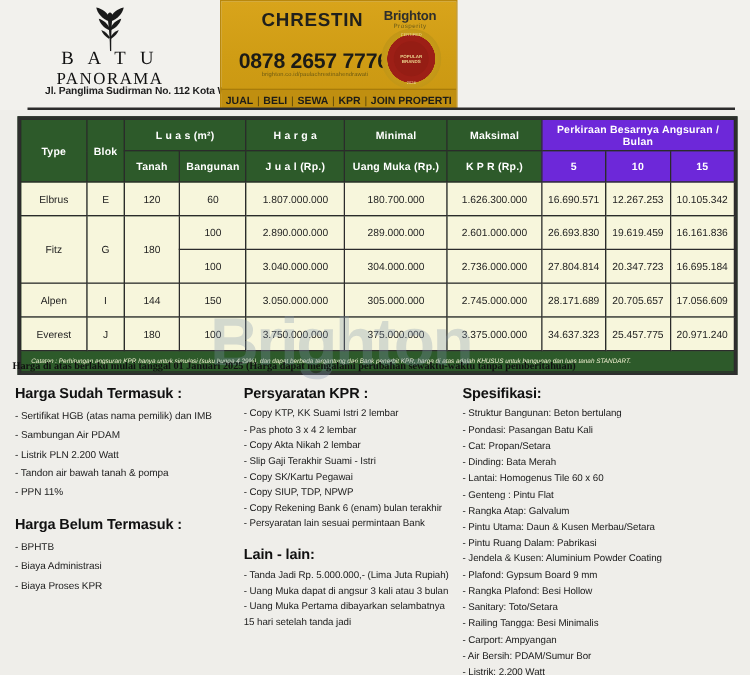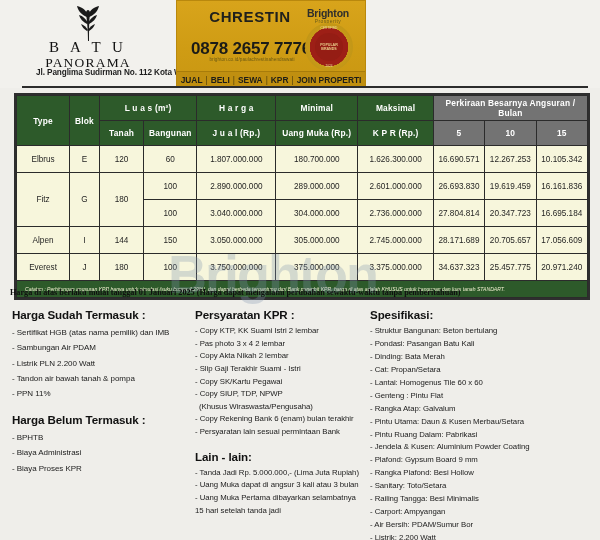--- a/index.html
+++ b/index.html
@@ -52,21 +52,21 @@
 
   .hdr-rule{position:absolute;left:22px;right:12px;bottom:0px;height:2px;background:#2c2c2c;}
 
   
   .table-wrap{position:absolute;left:14px;top:93px;width:572px;
     border:2px solid #2e2e2e;background:#1f4b1f;}
   table{border-collapse:collapse;width:100%;table-layout:fixed;}
   th,td{border:1px solid #2b2b2b;padding:0;text-align:center;vertical-align:middle;}
   thead th{background:#2d5a2a;color:#ffffff;font-size:8.4px;font-weight:bold;height:24px;
     letter-spacing:.2px;}
-  thead th.orange{background:#737373;color:#ffffff;}
+  thead th.orange{background:#6d28d9;color:#ffffff;}
   tbody td{background:#f7f6dc;color:#1f1f1f;font-size:8.2px;height:26px;}
   tbody td.name{font-size:8.2px;}
   .note-row td{background:#2d5a2a;color:#f0efd0;font-size:5.1px;font-style:italic;
     height:16px;padding:0 8px;text-align:left;}
 
   
   .wm{position:absolute;left:168px;top:243px;font-size:54px;font-weight:bold;
     color:rgba(130,150,175,.30);letter-spacing:-2px;pointer-events:none;
     font-family:"Liberation Sans",sans-serif;}
 
@@ -272,40 +272,39 @@
 
     <div class="col c2">
       <div class="sec-title">Persyaratan KPR :</div>
       <ul>
         <li>- Copy KTP, KK Suami Istri 2 lembar</li>
         <li>- Pas photo 3 x 4   2 lembar</li>
         <li>- Copy Akta Nikah    2 lembar</li>
         <li>- Slip Gaji Terakhir Suami - Istri</li>
         <li>- Copy SK/Kartu Pegawai</li>
         <li>- Copy SIUP, TDP, NPWP</li>
-        <li class="noDash">(Khusus Wiraswasta/Pengusaha)</li>
         <li>- Copy Rekening Bank 6 (enam) bulan terakhir</li>
         <li>- Persyaratan lain sesuai permintaan Bank</li>
       </ul>
       <div class="sec-title sp">Lain - lain:</div>
       <ul>
         <li>- Tanda Jadi Rp. 5.000.000,- (Lima Juta Rupiah)</li>
         <li>- Uang Muka dapat di angsur 3 kali atau 3 bulan</li>
         <li>- Uang Muka Pertama dibayarkan selambatnya</li>
         <li>   15 hari setelah tanda jadi</li>
       </ul>
     </div>
 
     <div class="col c3">
       <div class="sec-title">Spesifikasi:</div>
       <ul>
         <li>- Struktur Bangunan: Beton bertulang</li>
         <li>- Pondasi: Pasangan Batu Kali</li>
+        <li>- Cat: Propan/Setara</li>
         <li>- Dinding: Bata Merah</li>
-        <li>- Cat: Propan/Setara</li>
         <li>- Lantai: Homogenus Tile 60 x 60</li>
         <li>- Genteng : Pintu Flat</li>
         <li>- Rangka Atap: Galvalum</li>
         <li>- Pintu Utama: Daun &amp; Kusen Merbau/Setara</li>
         <li>- Pintu Ruang Dalam: Pabrikasi</li>
         <li>- Jendela &amp; Kusen: Aluminium Powder Coating</li>
         <li>- Plafond: Gypsum Board 9 mm</li>
         <li>- Rangka Plafond: Besi Hollow</li>
         <li>- Sanitary: Toto/Setara</li>
         <li>- Railing Tangga: Besi Minimalis</li>

